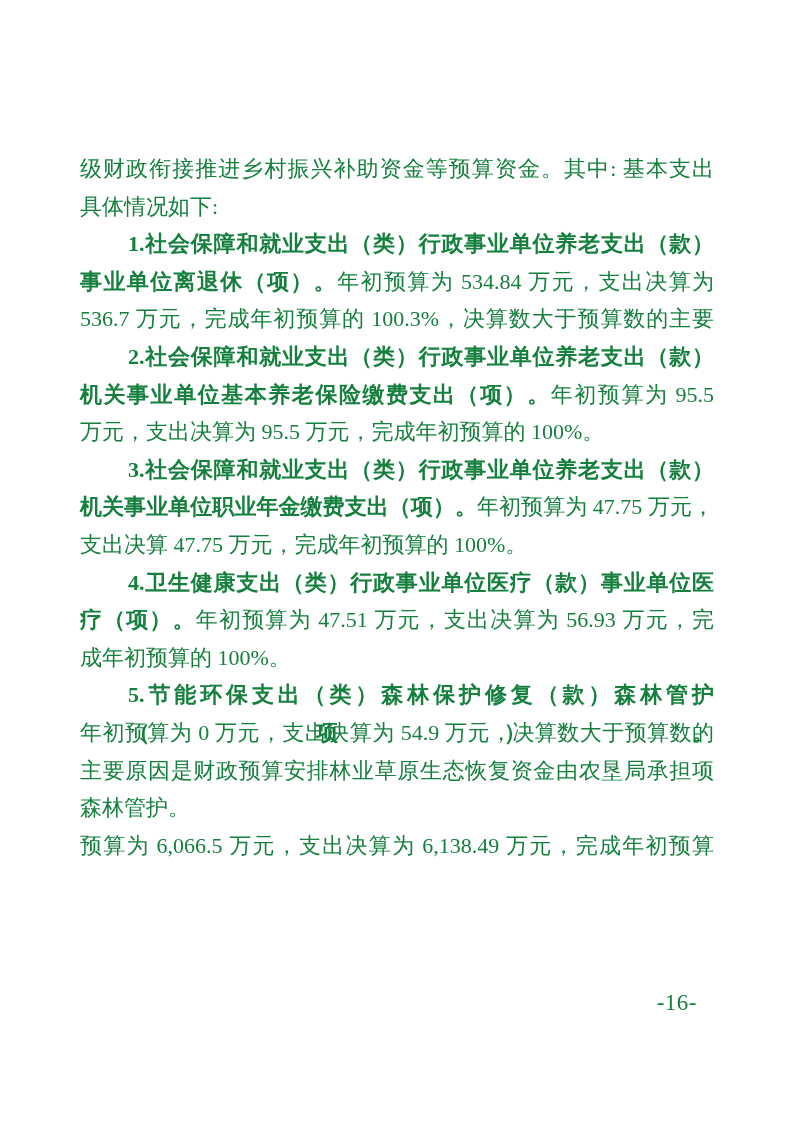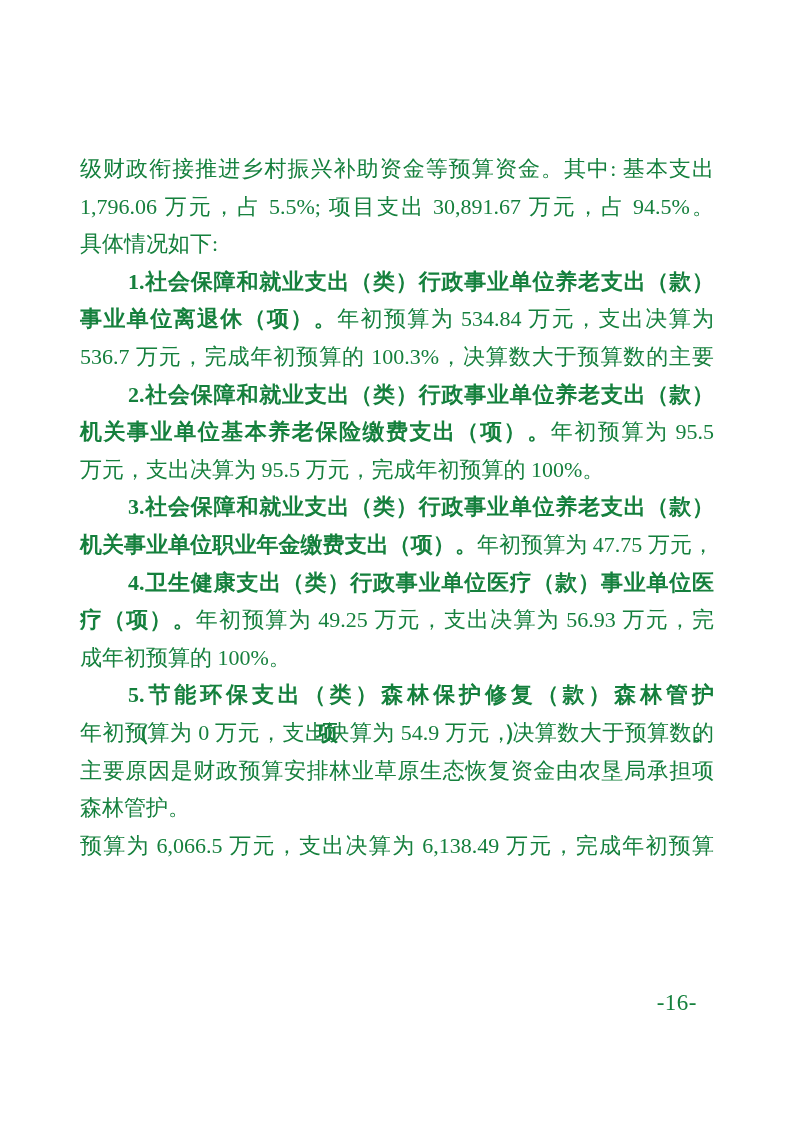--- a/index.html
+++ b/index.html
@@ -49,32 +49,32 @@
     line-height: 20px;
     letter-spacing: 0.5px;
   }
 </style>
 </head>
 <body>
 
 <div class="page">
   <div class="doc-body" id="doc-body">
       <div class="line"><span>级财政衔接推进乡村振兴补助资金等预算资金。其中: 基本支出</span></div>
-      <div class="line"><span>1,796.06 万元，占 5.5%; 项目支出 30,891.67 万元，占 94.5%。</span></div>
       <div class="line end"><span>具体情况如下:</span></div>
       <div class="line indent"><span class="bold">1.社会保障和就业支出（类）行政事业单位养老支出（款）</span></div>
       <div class="line"><span class="bold">事业单位离退休（项）。</span><span>年初预算为 534.84 万元，支出决算为</span></div>
       <div class="line"><span>536.7 万元，完成年初预算的 100.3%，决算数大于预算数的主要</span></div>
       <div class="line indent"><span class="bold">2.社会保障和就业支出（类）行政事业单位养老支出（款）</span></div>
       <div class="line"><span class="bold">机关事业单位基本养老保险缴费支出（项）。</span><span>年初预算为 95.5</span></div>
       <div class="line end"><span>万元，支出决算为 95.5 万元，完成年初预算的 100%。</span></div>
       <div class="line indent"><span class="bold">3.社会保障和就业支出（类）行政事业单位养老支出（款）</span></div>
       <div class="line"><span class="bold">机关事业单位职业年金缴费支出（项）。</span><span>年初预算为 47.75 万元，</span></div>
+      <div class="line end"><span>支出决算 47.75 万元，完成年初预算的 100%。</span></div>
       <div class="line indent"><span class="bold">4.卫生健康支出（类）行政事业单位医疗（款）事业单位医</span></div>
-      <div class="line"><span class="bold">疗（项）。</span><span>年初预算为 49.25 万元，支出决算为 56.93 万元，完</span></div>
+      <div class="line"><span class="bold">疗（项）。</span><span>年初预算为 47.51 万元，支出决算为 56.93 万元，完</span></div>
       <div class="line end"><span>成年初预算的 100%。</span></div>
       <div class="line indent"><span class="bold">5.节能环保支出（类）森林保护修复（款）森林管护（项）。</span></div>
       <div class="line"><span>年初预算为 0 万元，支出决算为 54.9 万元，决算数大于预算数的</span></div>
       <div class="line"><span>主要原因是财政预算安排林业草原生态恢复资金由农垦局承担项</span></div>
       <div class="line end"><span>森林管护。</span></div>
       <div class="line"><span>预算为 6,066.5 万元，支出决算为 6,138.49 万元，完成年初预算</span></div>
     </div>
   <div class="footer">
     <span>-16-</span>
   </div>

